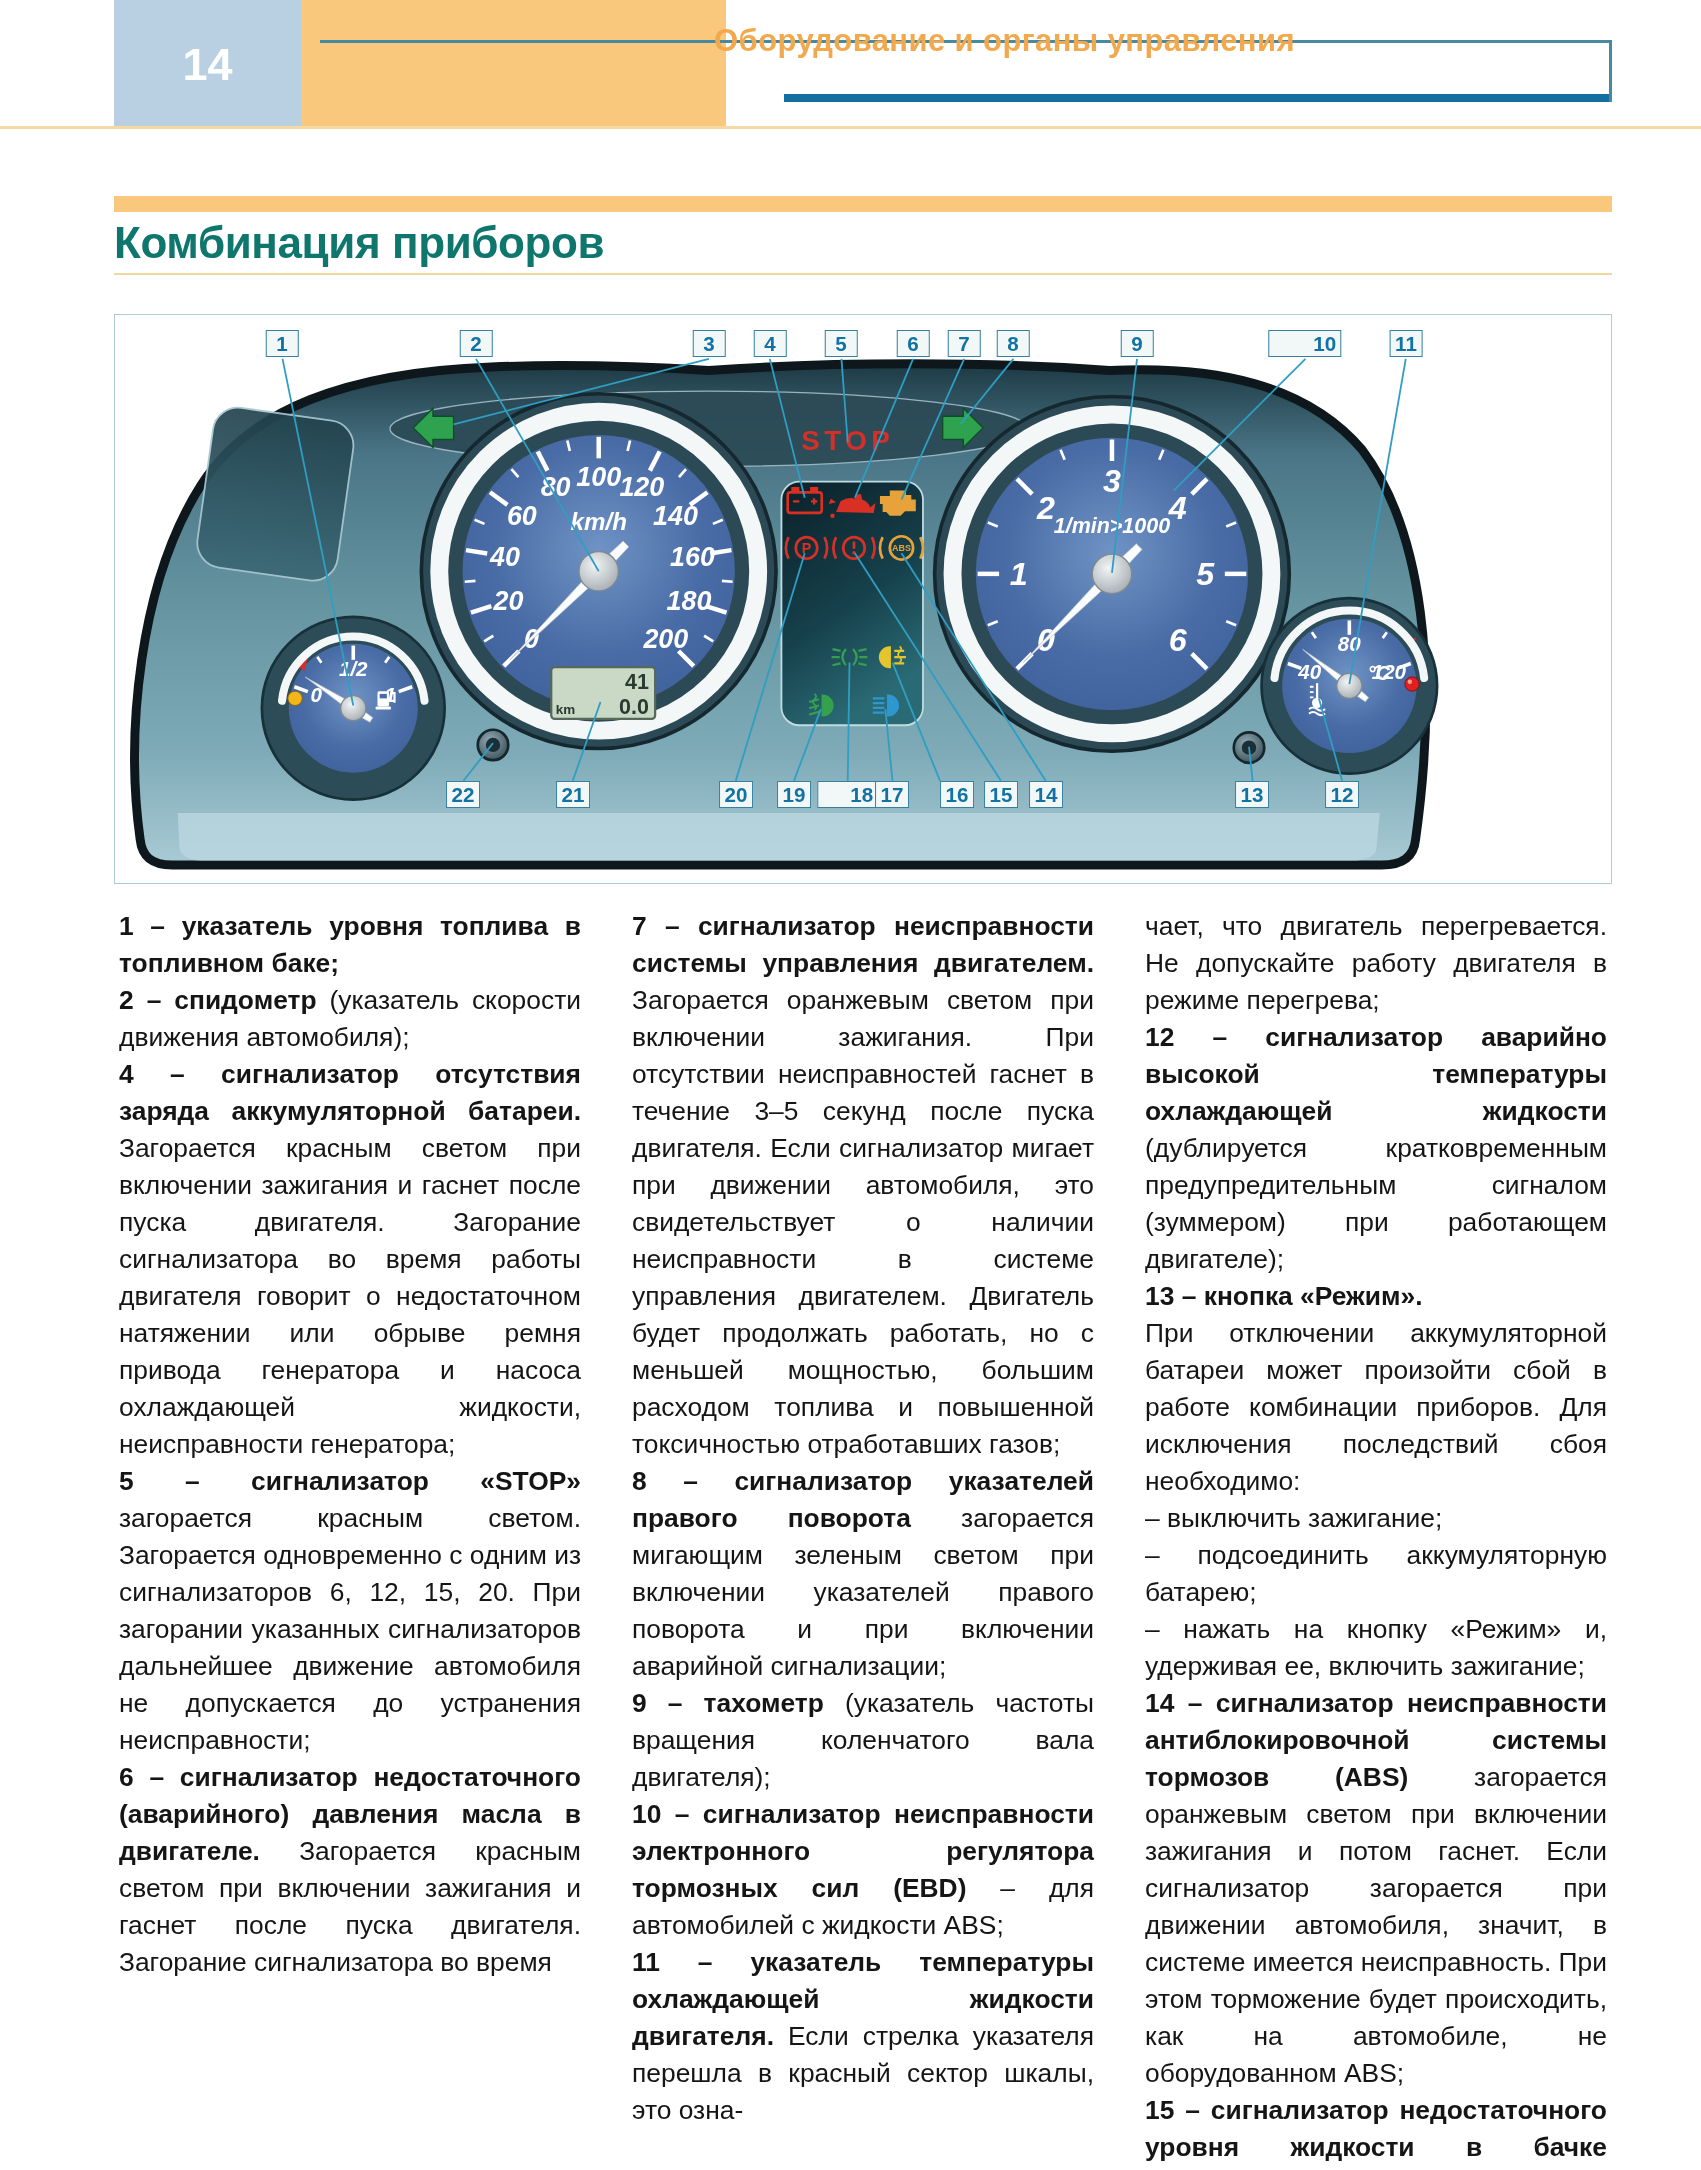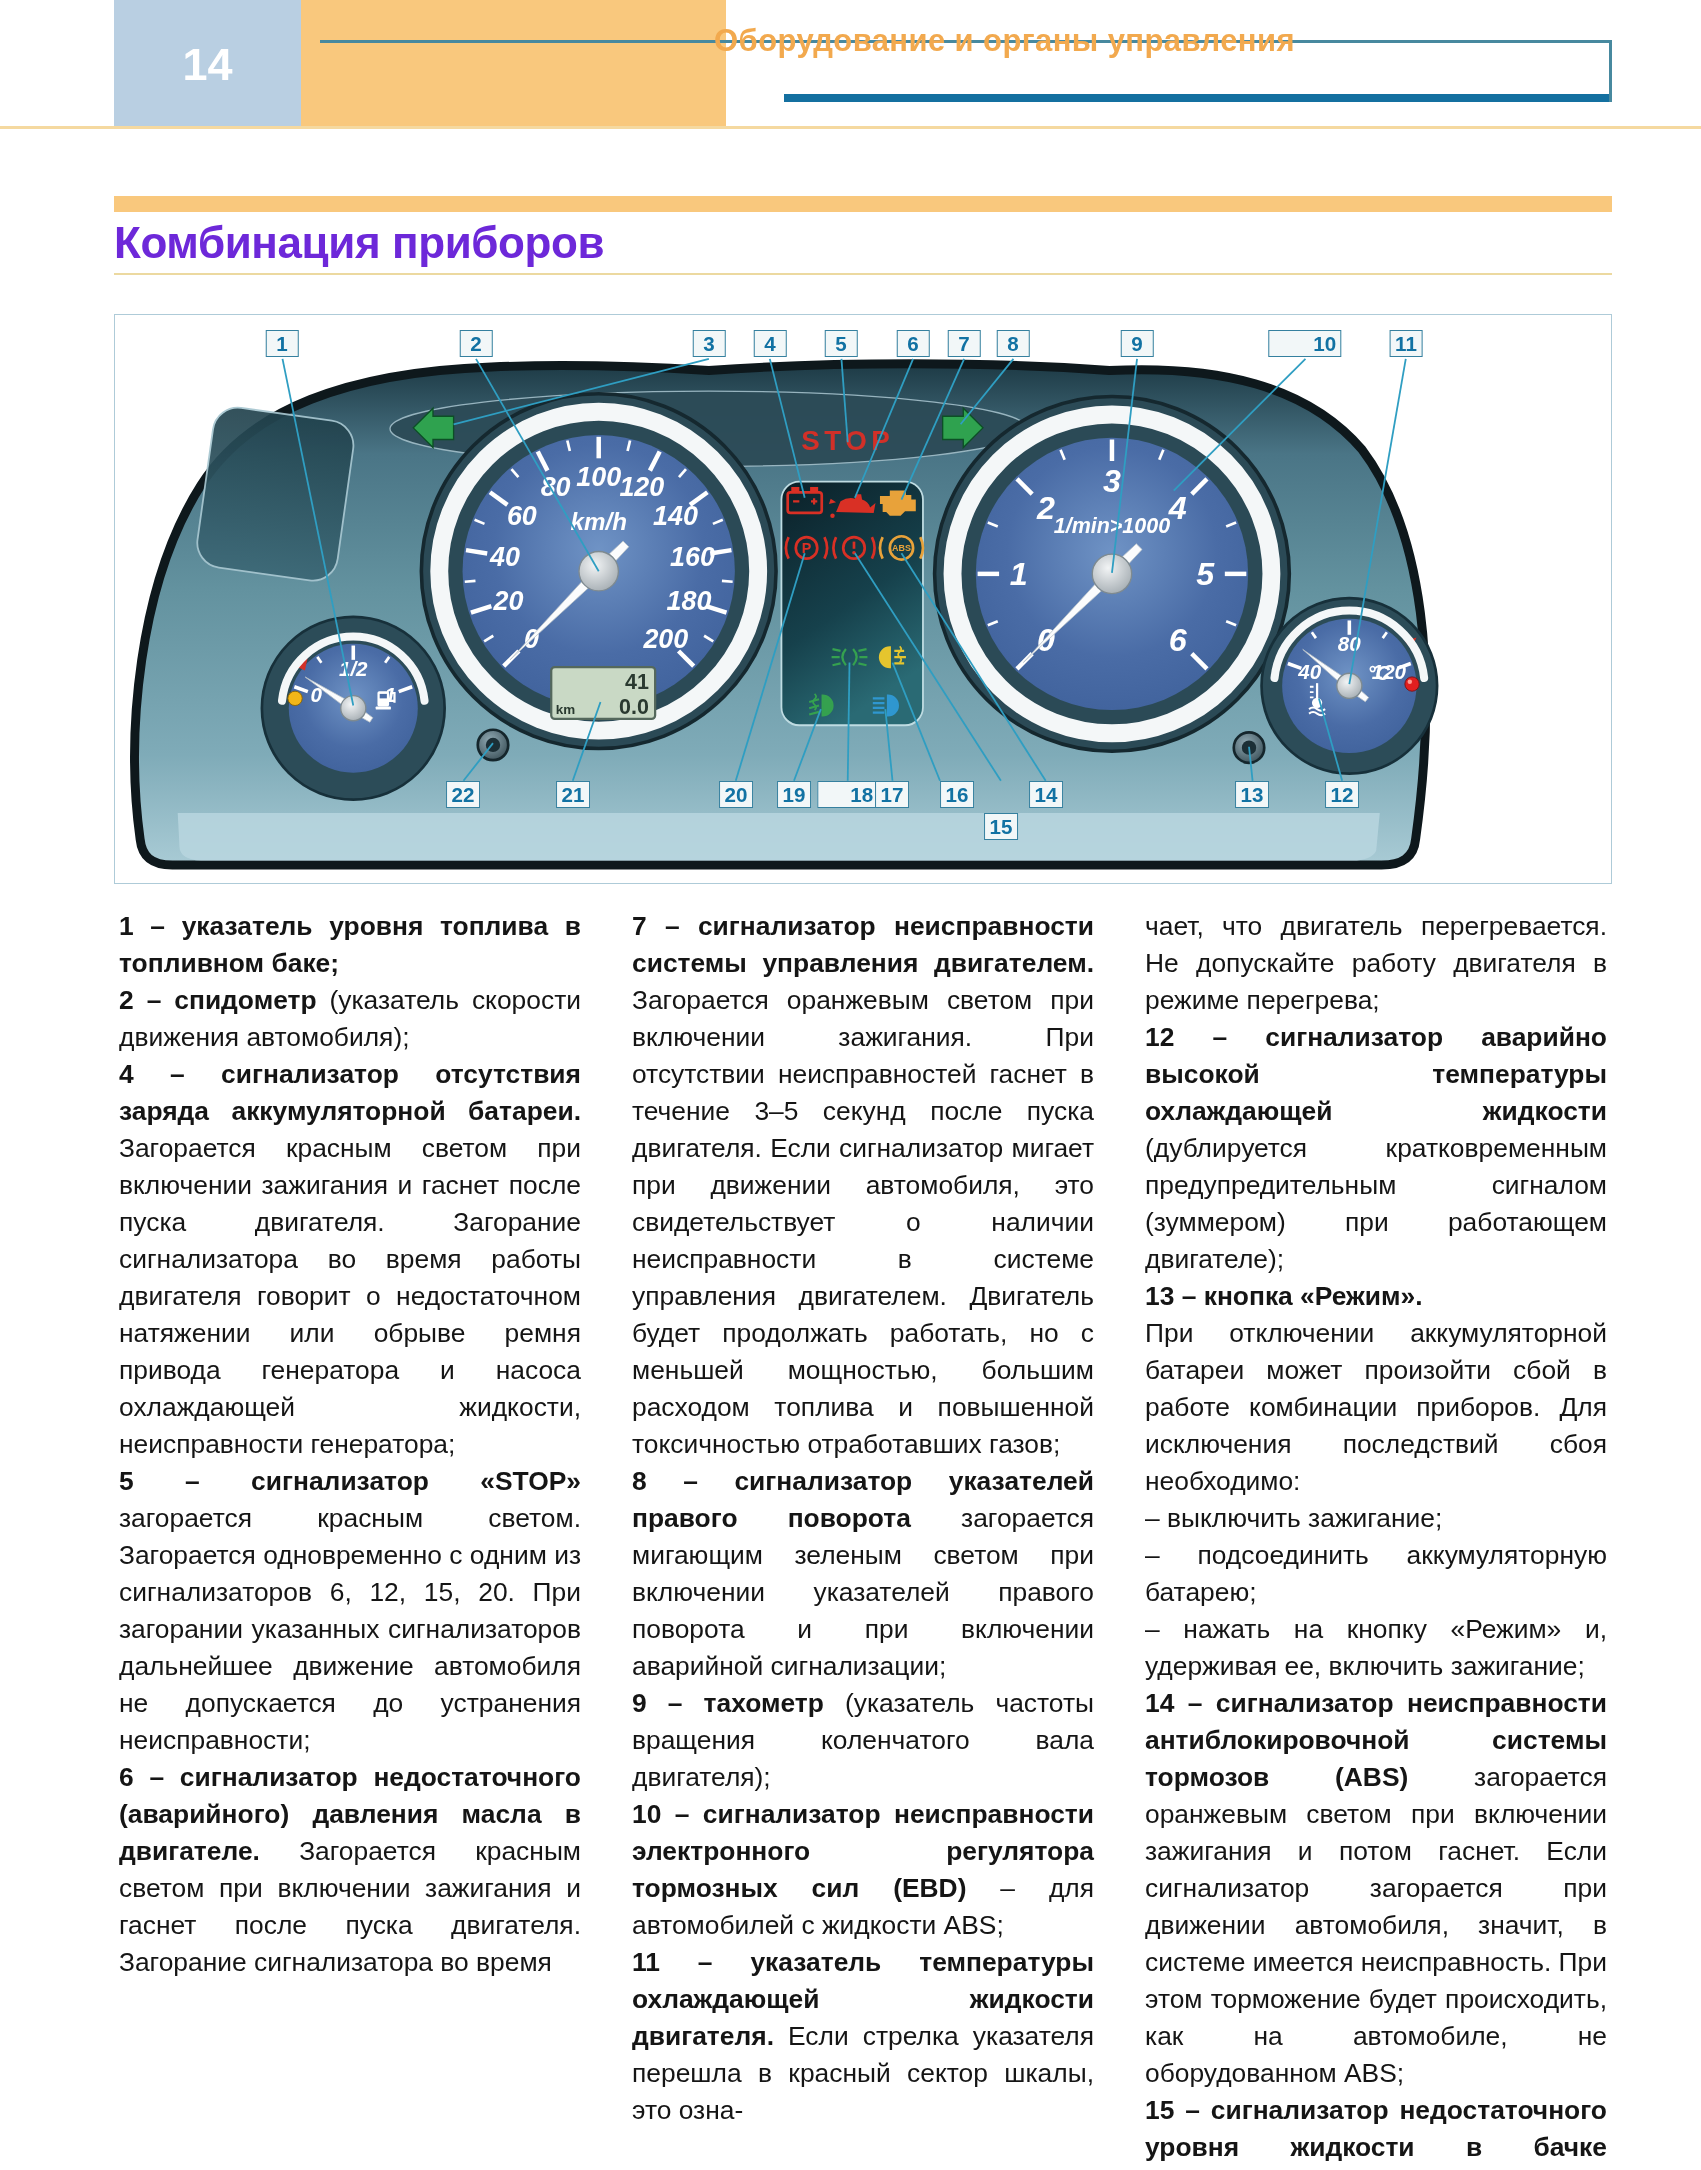--- a/index.html
+++ b/index.html
@@ -9,21 +9,21 @@
   #pagenum-box{left:114px;top:0;width:187px;height:129px;background:#b9cfe2;
        color:#fff;font-size:45px;font-weight:bold;display:flex;align-items:center;justify-content:center;}
   #orange-box{left:301px;top:0;width:425px;height:129px;background:#f9c87d;}
   #header-rule-top{left:320px;top:40px;width:1292px;height:2.7px;background:#47899f;}
   #header-title{left:397px;top:23px;width:1215px;text-align:center;font-size:31px;
        font-weight:bold;color:#f2a94e;letter-spacing:0.4px;}
   #header-rule-bottom{left:784px;top:94px;width:828px;height:8px;background:#1470a0;}
   #header-rule-right{left:1609px;top:40px;width:2.7px;height:62px;background:#47899f;}
   #rule-yellow-full{left:0;top:126px;width:1702px;height:2.7px;background:#f5d9a0;}
   #orange-band{left:114px;top:196px;width:1498px;height:16px;background:#f9c87d;}
-  #section-title{left:114px;top:218px;font-size:44px;font-weight:bold;color:#6d28d9;letter-spacing:-0.4px;}
+  #section-title{left:114px;top:218px;font-size:44px;font-weight:bold;color:#0f766e;letter-spacing:-0.4px;}
   #section-rule{left:114px;top:273px;width:1498px;height:1.8px;background:#ecd9a0;}
   #diagram{left:114px;top:314px;width:1498px;height:570px;border:1.8px solid #aecbd8;box-sizing:border-box;}
   #diagram svg{position:absolute;left:0;top:0;}
   .callout{position:absolute;transform:translateX(-50%);min-width:21.5px;height:25px;padding:0 4.5px;
        line-height:25px;text-align:center;background:#f2f7f8;border:1.8px solid #35809f;
        color:#1272a3;font-size:20.6px;font-weight:bold;}
   .col{position:absolute;top:908px;width:462px;text-align:justify;font-size:26.4px;
        line-height:37px;color:#151515;}
   .col p{margin:0;}
   .col b{font-weight:bold;}
@@ -339,21 +339,21 @@
     <div class="callout" style="left: 1022px; top: 15px;">9</div>
     <div class="callout" style="left: 1190px; top: 15px; padding-left: 44px;">10</div>
     <div class="callout" style="left: 1291px; top: 15px;">11</div>
     <div class="callout" style="left: 348px; top: 466px;">22</div>
     <div class="callout" style="left: 458px; top: 466px;">21</div>
     <div class="callout" style="left: 621px; top: 466px;">20</div>
     <div class="callout" style="left: 679px; top: 466px;">19</div>
     <div class="callout" style="left: 733px; top: 466px; padding-left: 32px;">18</div>
     <div class="callout" style="left: 777px; top: 466px;">17</div>
     <div class="callout" style="left: 842px; top: 466px;">16</div>
-    <div class="callout" style="left: 886px; top: 466px; margin-top: 32px;">15</div>
+    <div class="callout" style="left: 886px; top: 466px;">15</div>
     <div class="callout" style="left: 931px; top: 466px;">14</div>
     <div class="callout" style="left: 1137px; top: 466px;">13</div>
     <div class="callout" style="left: 1227px; top: 466px;">12</div>
   </div>
 
 <div class="col" id="col-0">
     <p><b>1 – указатель уровня топлива в топливном баке;</b></p>
     <p><b>2 – спидометр </b><span>(указатель скорости движения автомобиля);</span></p>
     <p><b>4 – сигнализатор отсутствия заряда аккумуляторной батареи. </b><span>Загорается красным светом при включении зажигания и гаснет после пуска двигателя. Загорание сигнализатора во время работы двигателя говорит о недостаточном натяжении или обрыве ремня привода генератора и насоса охлаждающей жидкости, неисправности генератора;</span></p>
     <p><b>5 – сигнализатор «STOP» </b><span>загорается красным светом. Загорается одновременно с одним из сигнализаторов 6, 12, 15, 20. При загорании указанных сигнализаторов дальнейшее движение автомобиля не допускается до устранения неисправности;</span></p>

